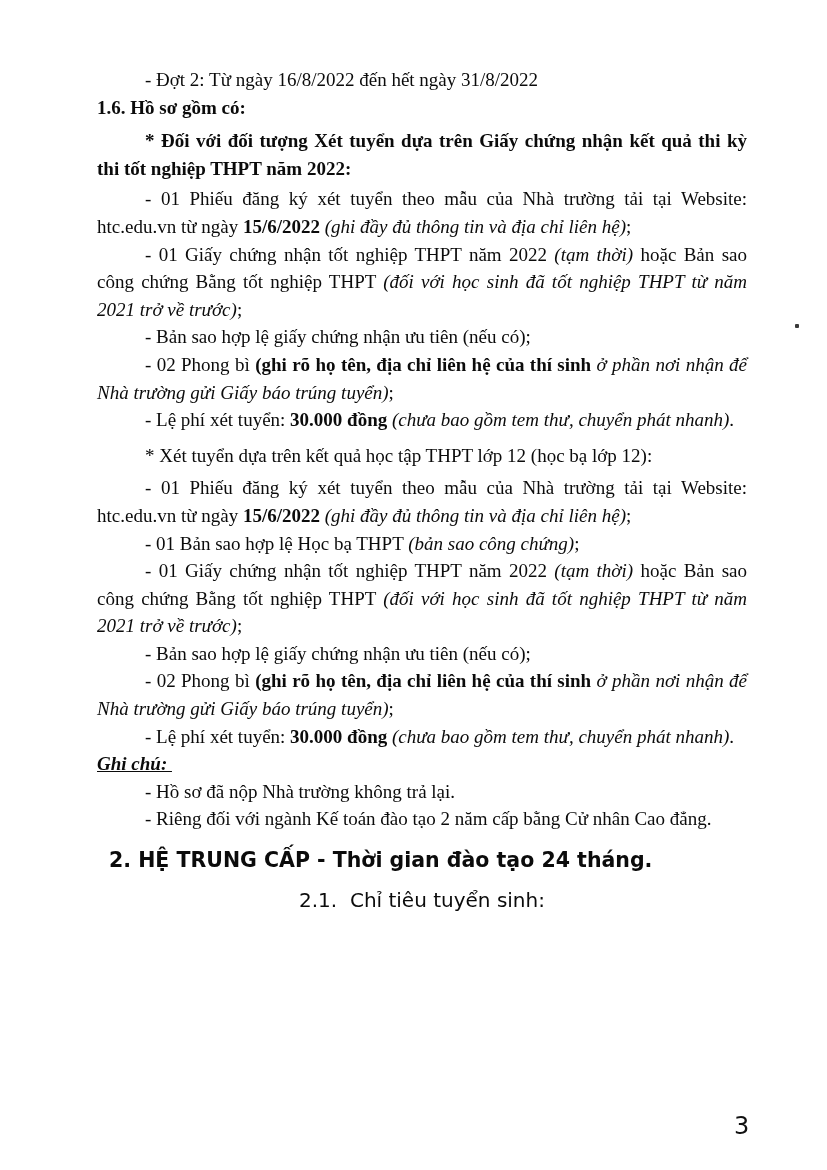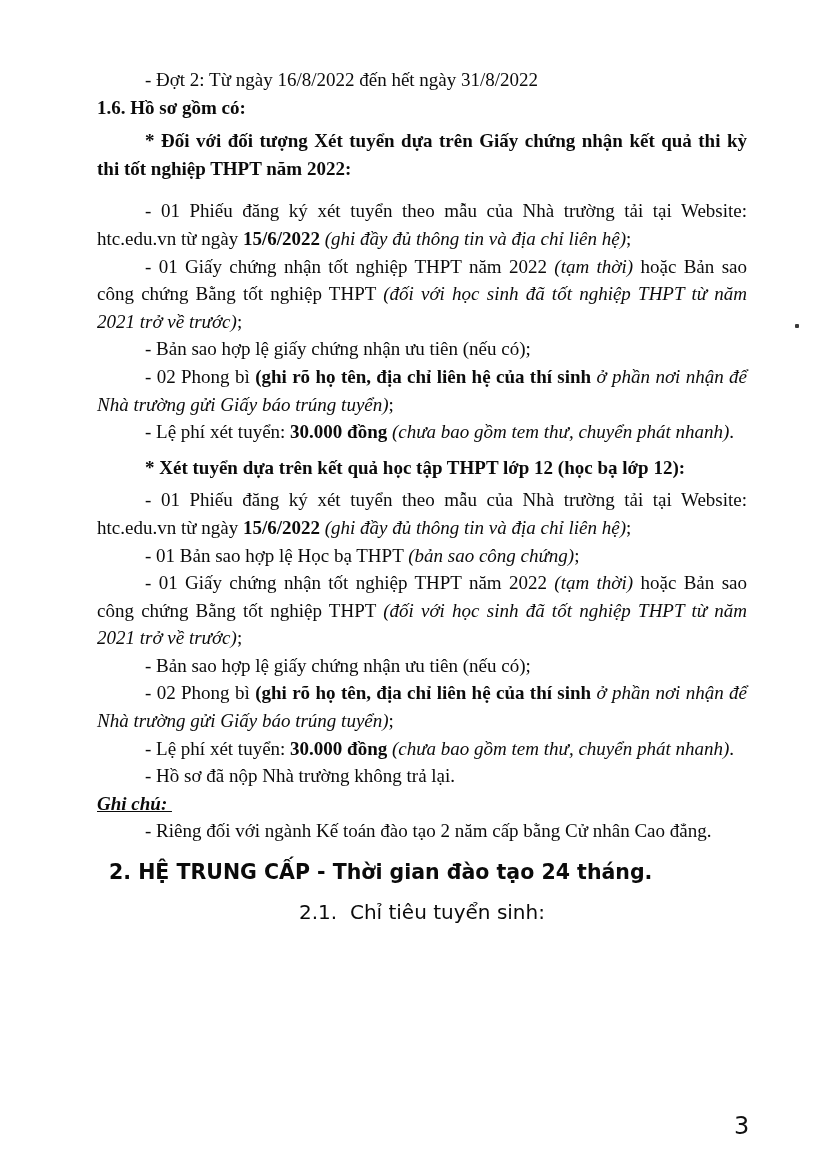--- a/index.html
+++ b/index.html
@@ -19,22 +19,22 @@
     width: 650px;
     font-size: 19px;
     line-height: 27.6px;
   }
   .p { margin: 0; text-align: justify; }
   .ind { text-indent: 48px; }
   .b  { font-weight: bold; font-style: normal; }
   .it { font-style: italic; margin-top: 22px; }
   .bi { font-weight: bold; }
   .biu { font-weight: bold; font-style: italic; text-decoration: underline; }
-  .head-star { margin-top: 6px; margin-bottom: 15px; font-weight: bold; }
-  .head-star2 { margin-top: 8px; margin-bottom: 5px; font-weight: bold; }
+  .head-star { margin-top: 6px; margin-bottom: 3px; font-weight: bold; }
+  .head-star2 { margin-top: 8px; margin-bottom: 5px; font-weight: normal; }
   .sans-h1 {
     margin: 12px 0 0 12px;
     font-family: "DejaVu Sans", sans-serif;
     font-weight: bold;
     font-size: 20.5px;
     line-height: 30px;
     text-align: left;
   }
   .sans-h2 {
     margin: 10px 0 0 0;
@@ -93,23 +93,23 @@
     <p class="p ind"><span>- 01 Bản sao hợp lệ Học bạ THPT </span><span class="it">(bản sao công chứng)</span><span>;</span></p>
 
     <p class="p ind"><span>- 01 Giấy chứng nhận tốt nghiệp THPT năm 2022 </span><span class="it">(tạm thời)</span><span> hoặc Bản sao công chứng Bằng tốt nghiệp THPT </span><span class="it">(đối với học sinh đã tốt nghiệp THPT từ năm 2021 trở về trước)</span><span>;</span></p>
 
     <p class="p ind"><span>- Bản sao hợp lệ giấy chứng nhận ưu tiên (nếu có);</span></p>
 
     <p class="p ind"><span>- 02 Phong bì </span><span class="bi">(ghi rõ họ tên, địa chỉ liên hệ của thí sinh</span><span class="it"> ở phần nơi nhận để Nhà trường gửi Giấy báo trúng tuyển)</span><span>;</span></p>
 
     <p class="p ind"><span>- Lệ phí xét tuyển: </span><span class="b">30.000 đồng</span><span class="it"> (chưa bao gồm tem thư, chuyển phát nhanh)</span><span>.</span></p>
 
+    <p class="p"><span class="biu">Ghi chú:&nbsp;</span></p>
+
     <p class="p ind"><span>- Hồ sơ đã nộp Nhà trường không trả lại.</span></p>
-
-    <p class="p"><span class="biu">Ghi chú:&nbsp;</span></p>
 
     <p class="p ind"><span>- Riêng đối với ngành Kế toán đào tạo 2 năm cấp bằng Cử nhân Cao đẳng.</span></p>
 
 
     <p class="sans-h1"><span>2. HỆ TRUNG CẤP - Thời gian đào tạo 24 tháng.</span></p>
 
     <p class="sans-h2"><span>2.1.&nbsp; Chỉ tiêu tuyển sinh:</span></p>
 
   </div>
 

